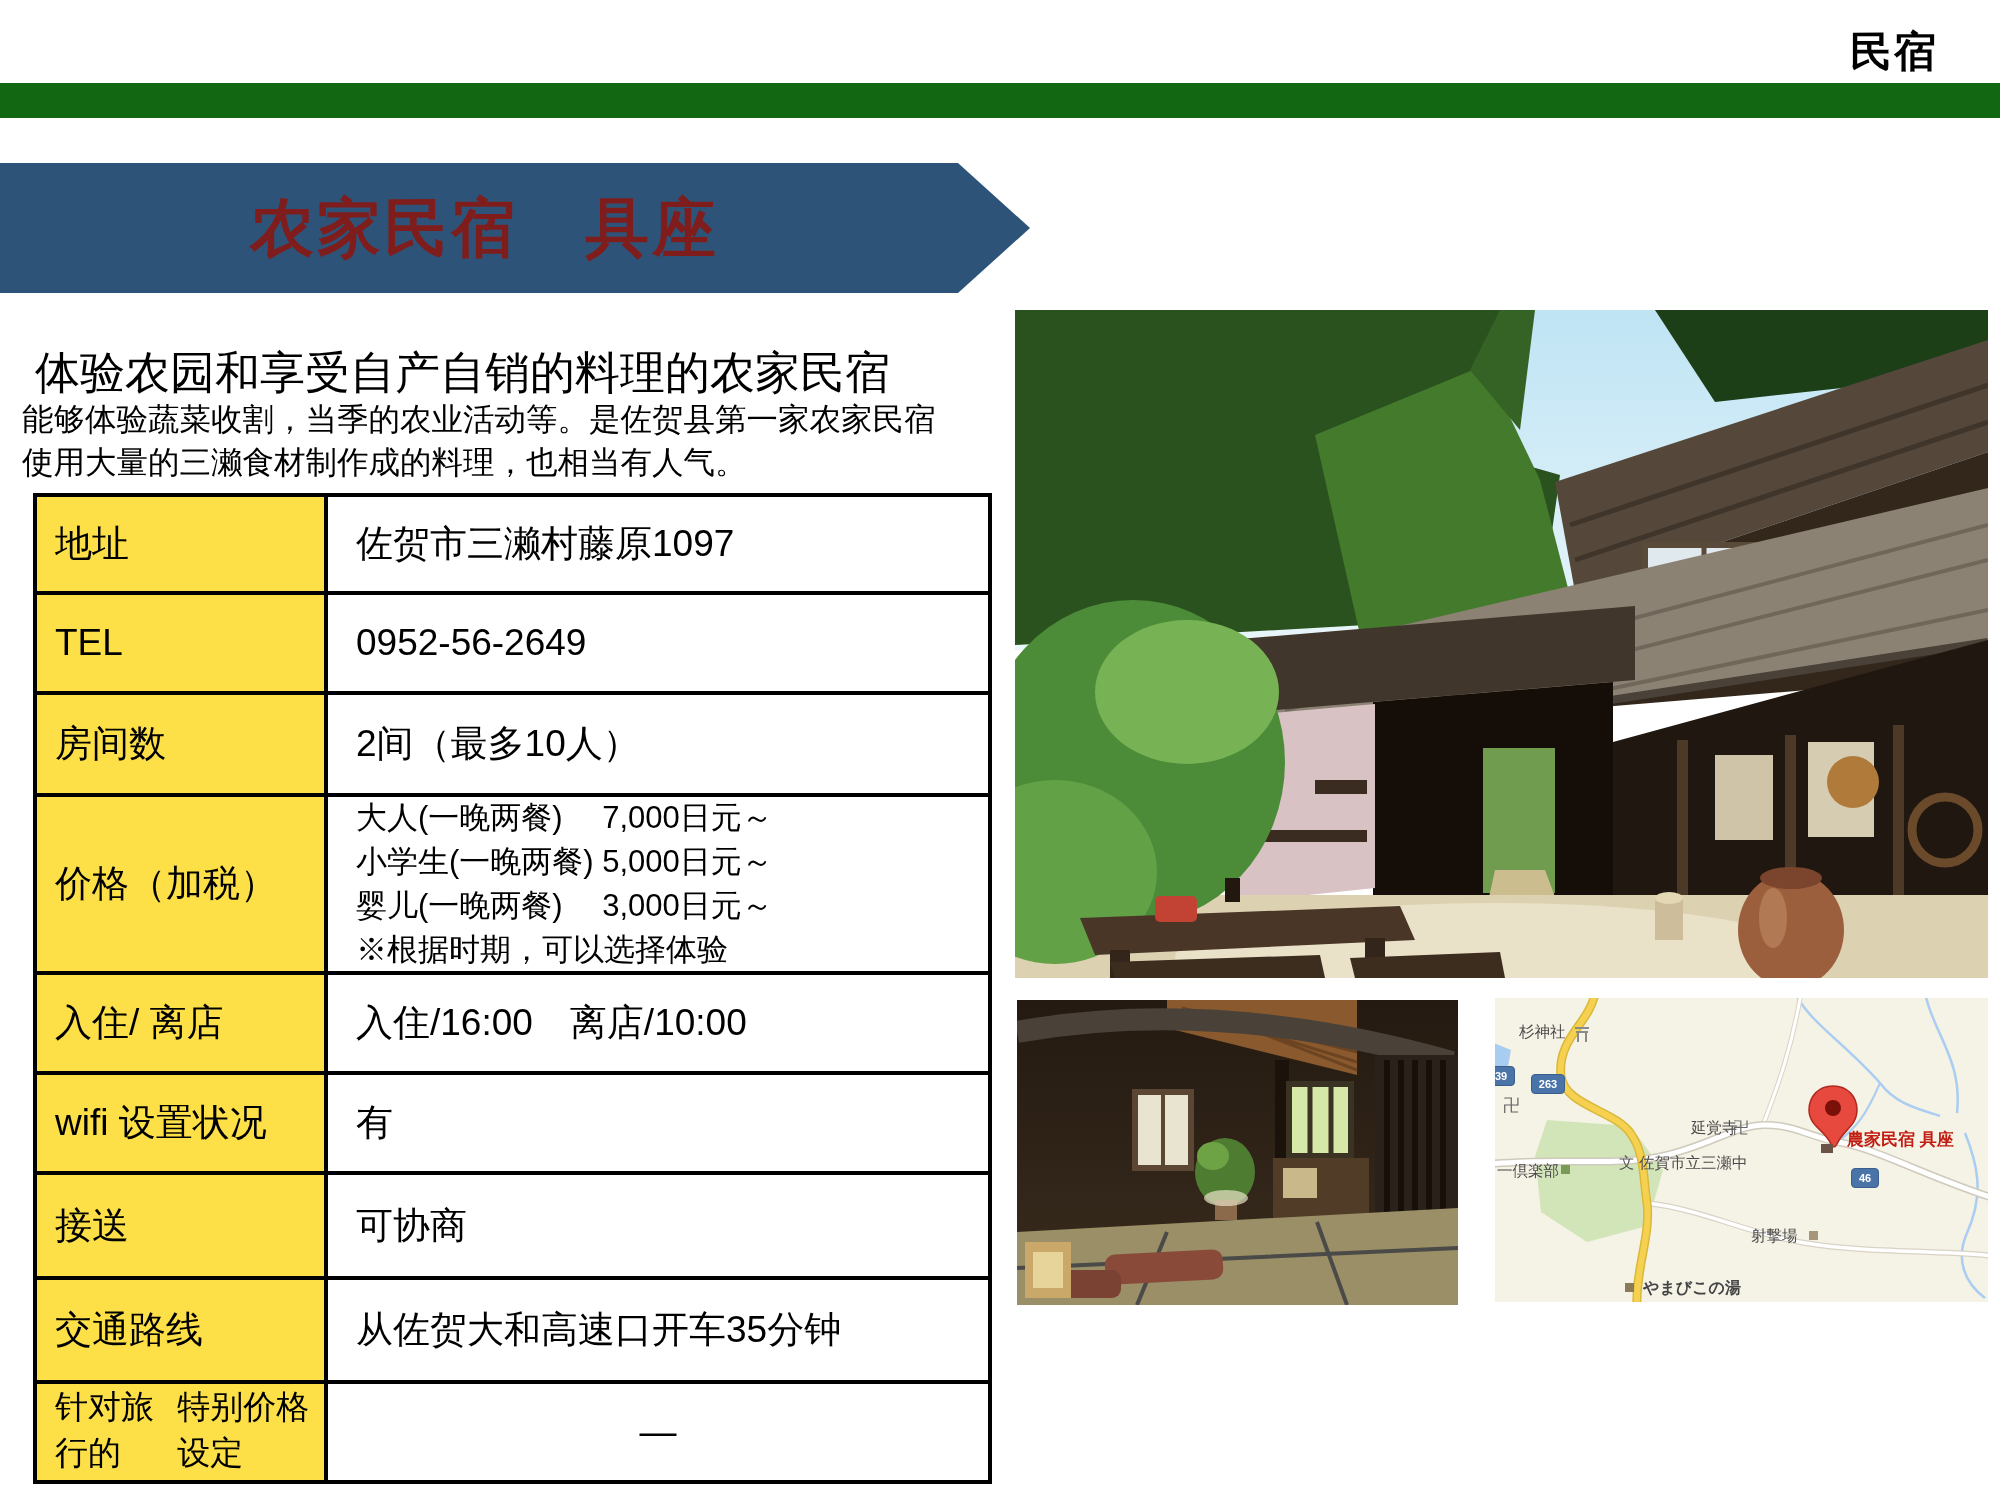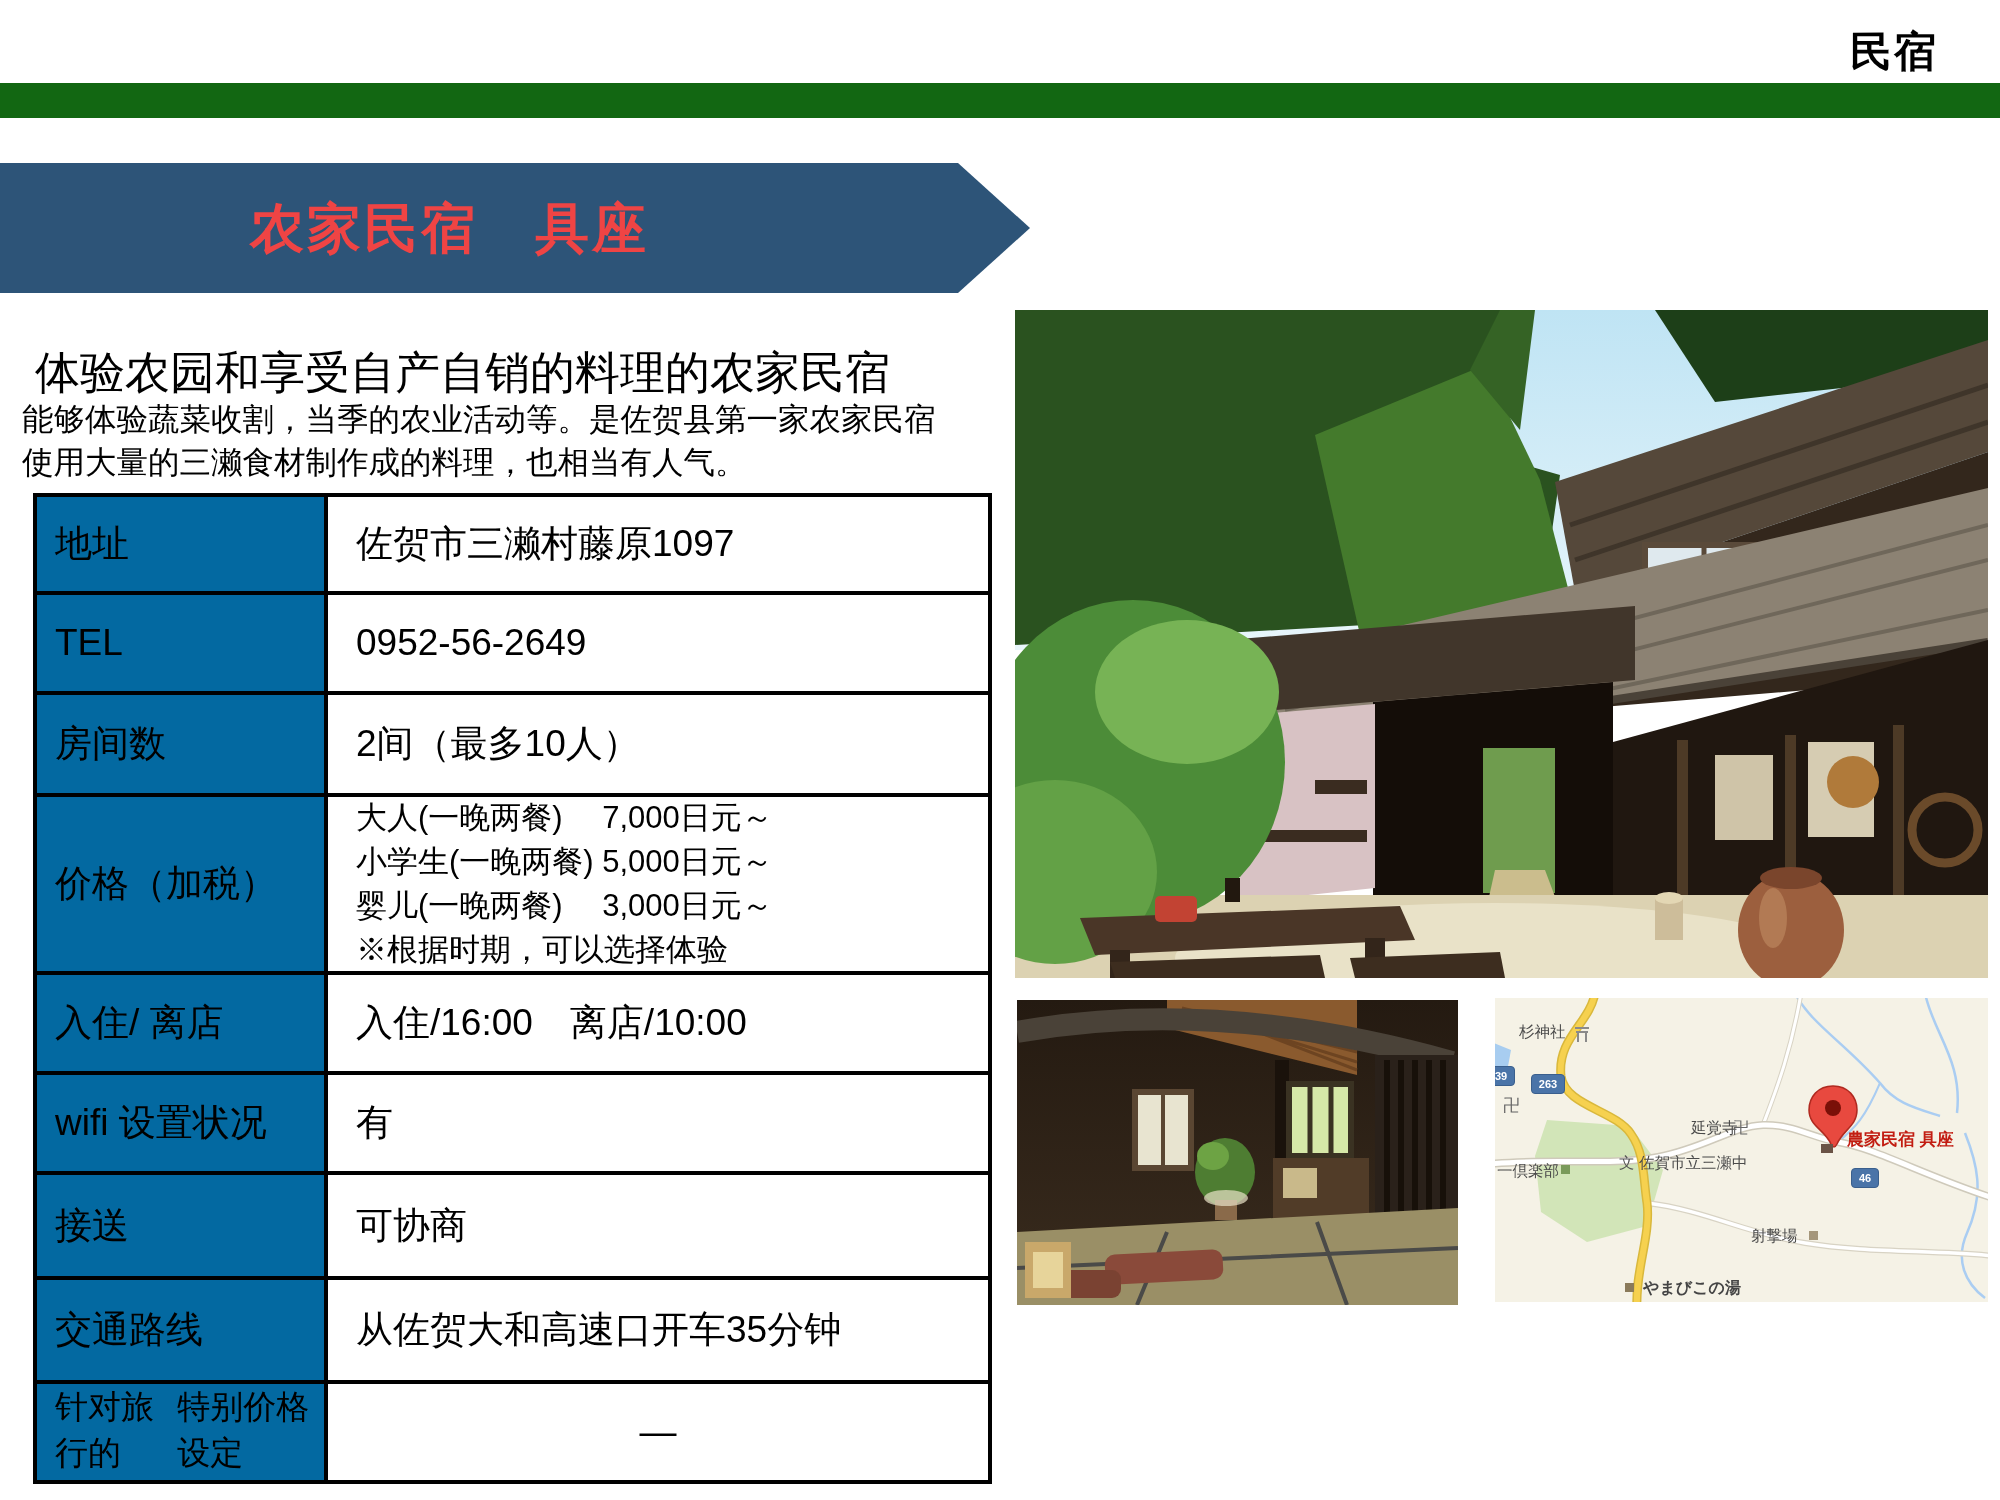--- a/index.html
+++ b/index.html
@@ -8,33 +8,33 @@
     font-family:"Liberation Sans",sans-serif;color:#000;
   }
   
   .corner-tag{position:absolute;top:24px;right:62px;font-size:42px;font-weight:700;letter-spacing:2px;}
   .green-bar{position:absolute;top:83px;left:0;width:2000px;height:35px;background:#126712;}
   
   .banner{position:absolute;top:163px;left:0;width:1030px;height:130px;}
   .banner-rect{position:absolute;left:0;top:0;width:958px;height:130px;background:#2d5478;}
   .banner-arrow{position:absolute;left:958px;top:0;width:0;height:0;
     border-top:65px solid transparent;border-bottom:65px solid transparent;border-left:72px solid #2d5478;}
-  .banner-text{position:absolute;left:250px;top:0;line-height:130px;font-size:54px;font-weight:700;color:#ef4444;letter-spacing:3px;white-space:nowrap;}
+  .banner-text{position:absolute;left:250px;top:0;line-height:130px;font-size:64px;font-weight:700;color:#7f1d1d;letter-spacing:3px;white-space:nowrap;}
   
   .intro-heading{position:absolute;left:22px;top:330px;margin:13px;font-size:45px;font-weight:400;white-space:nowrap;}
   .intro-body{position:absolute;left:22px;top:398px;margin:0;font-size:31.5px;line-height:1.38;}
   
   .info-table{
     position:absolute;left:33px;top:493px;width:955px;
     display:grid;grid-template-columns:291px 664px;
     grid-template-rows:98px 100px 102px 178px 100px 100px 105px 104px 100px;
     border:2px solid #000;box-sizing:content-box;
   }
   .cell{border:2px solid #000;display:flex;align-items:center;box-sizing:border-box;overflow:hidden;}
-  .cell.lab{background:#0369a1;padding-left:18px;font-size:37px;}
+  .cell.lab{background:#fde047;padding-left:18px;font-size:37px;}
   .cell.val{background:#ffffff;padding-left:28px;font-size:37px;}
   .cell.val.multi{flex-direction:column;align-items:flex-start;justify-content:center;font-size:31px;line-height:1.42;}
   .cell.lab.twoline{flex-direction:row;align-items:flex-start;justify-content:center;font-size:33px;line-height:1.4;}
   .cell.val.center{justify-content:center;padding-left:0;}
   
   .photo-main{position:absolute;left:1015px;top:310px;width:973px;height:668px;overflow:hidden;}
   .photo-interior{position:absolute;left:1017px;top:1000px;width:441px;height:305px;overflow:hidden;}
   .map{position:absolute;left:1495px;top:998px;width:493px;height:304px;overflow:hidden;background:#7dd3fc;}
   .photo-main svg,.photo-interior svg,.map svg{display:block;width:100%;height:100%;}
   

